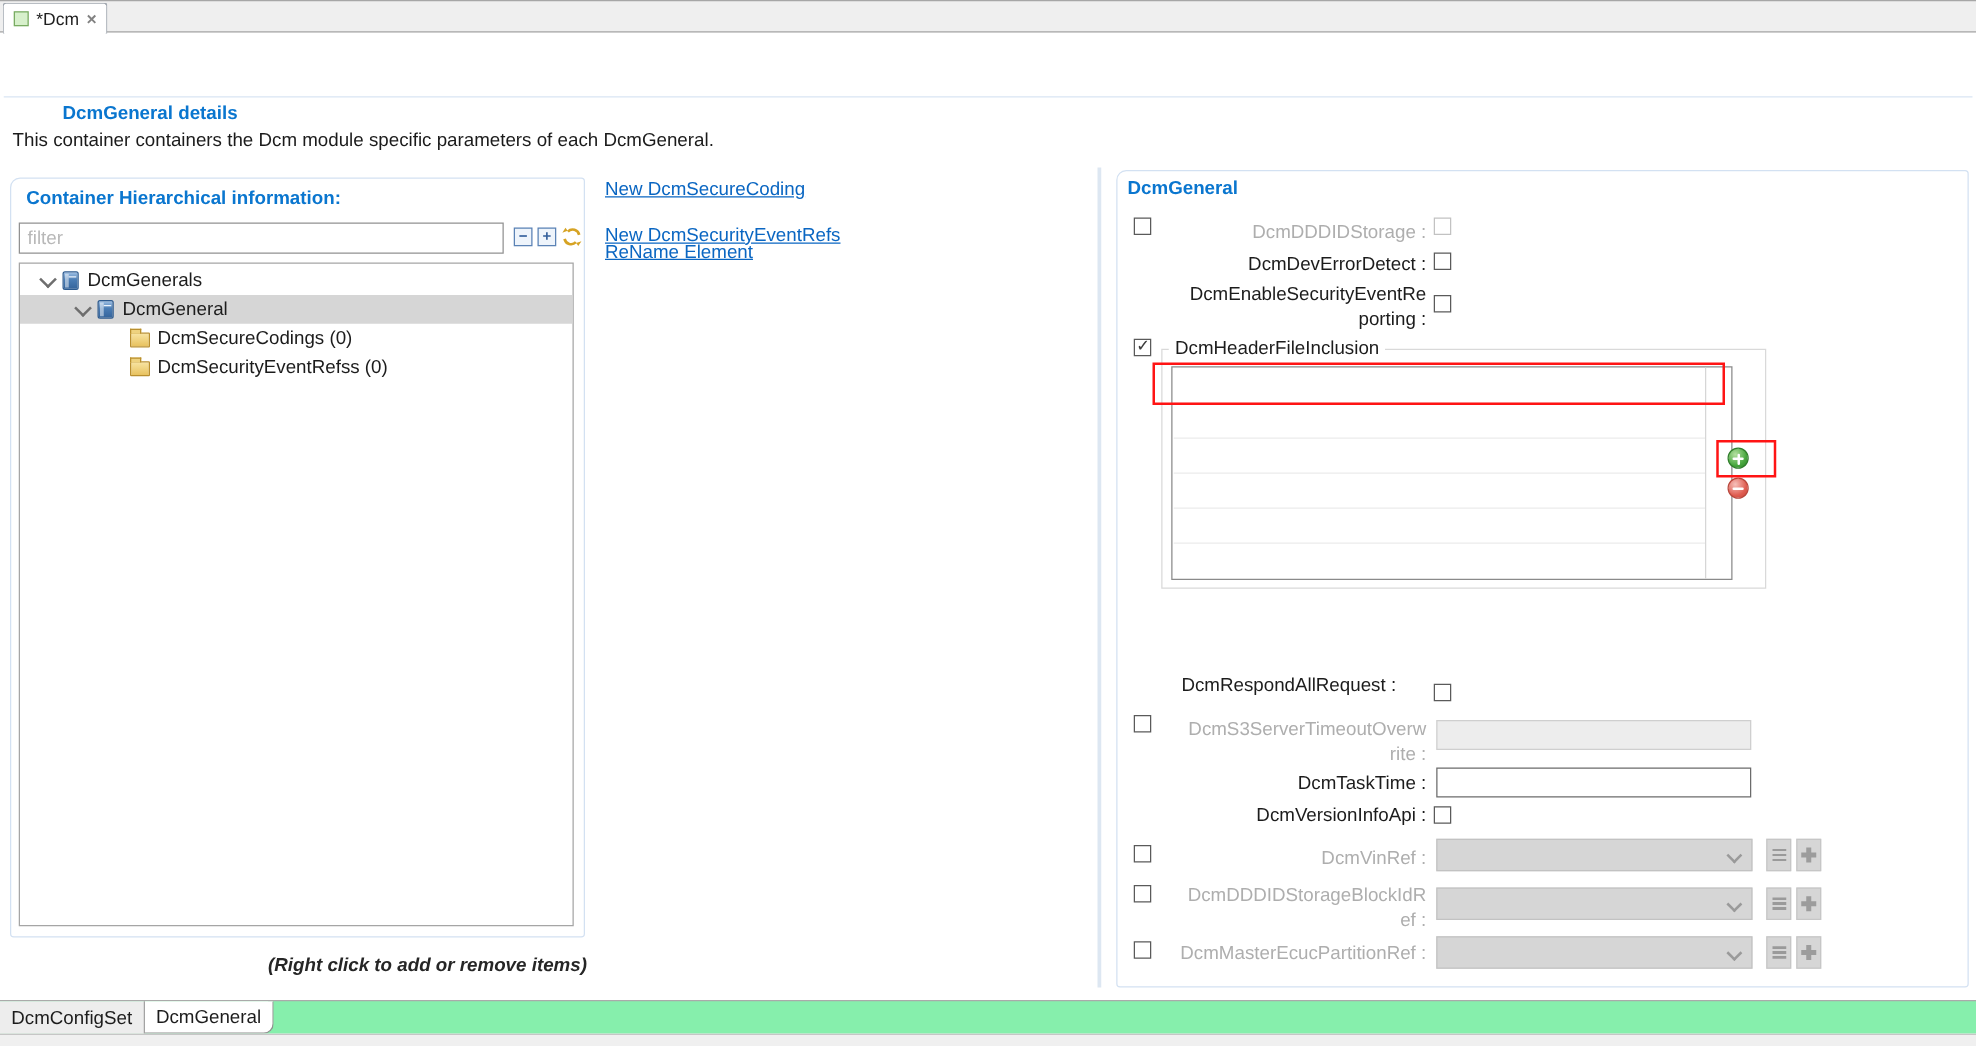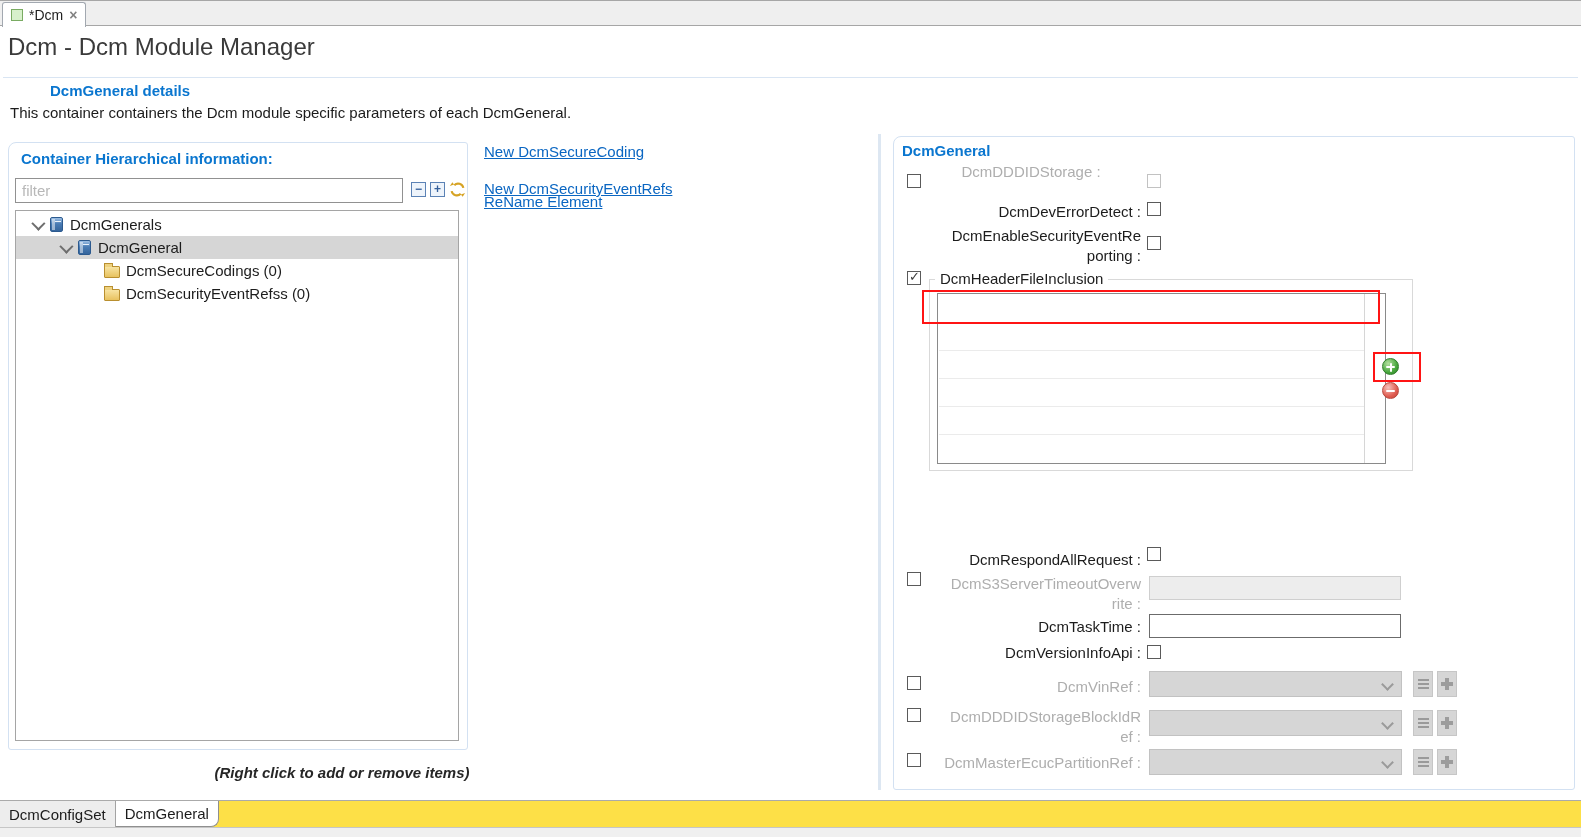--- a/index.html
+++ b/index.html
@@ -81,40 +81,39 @@
   .redbox{position:absolute;border:2px solid #ff1414;box-sizing:border-box;pointer-events:none;}
   .combo{position:absolute;height:26px;background:#d6d6d6;border:1px solid #c2c2c2;box-sizing:border-box;}
   .combo .cchev{position:absolute;right:9px;top:8px;width:7px;height:7px;border-right:2px solid #9a9a9a;border-bottom:2px solid #9a9a9a;transform:rotate(45deg);}
   .mini{position:absolute;width:20px;height:26px;background:#d6d6d6;border:1px solid #c6c6c6;box-sizing:border-box;display:flex;align-items:center;justify-content:center;}
   .icon-list{width:11px;height:10px;background:repeating-linear-gradient(to bottom,#9a9a9a 0 2px,transparent 2px 4px);}
   .icon-plus{position:relative;width:12px;height:12px;}
   .icon-plus::before{content:"";position:absolute;left:0;top:4px;width:12px;height:4px;background:#9c9c9c;}
   .icon-plus::after{content:"";position:absolute;left:4px;top:0;width:4px;height:12px;background:#9c9c9c;}
 
   
-  .btabs{position:absolute;left:0;top:800px;width:1581px;height:27px;background:#fde047;border-top:1px solid #aaaaaa;box-sizing:border-box;display:flex;}
+  .btabs{position:absolute;left:0;top:800px;width:1581px;height:27px;background:#86efac;border-top:1px solid #aaaaaa;box-sizing:border-box;display:flex;}
   .btab{height:26px;display:flex;align-items:center;padding:0 9px;font-size:15px;color:#1c1c1c;box-sizing:border-box;cursor:pointer;}
   .btab-inactive{background:#ededed;border-right:1px solid #a3a3a3;}
   .btab-active{background:#fff;border-right:1px solid #8f8f8f;border-bottom:1px solid #8f8f8f;border-bottom-right-radius:8px;}
   .bstrip{position:absolute;left:0;top:827px;width:1581px;height:10px;background:#f0f0f0;border-top:1px solid #c6c6c6;box-sizing:border-box;}
 </style>
 </head>
 <body>
 
 <div id="app">
 
   <div class="etabbar">
     <div class="etab">
       <span class="etab-icon"></span>
       <span class="etab-label">*Dcm</span>
       <span class="etab-close">×</span>
     </div>
   </div>
 
-  <div class="page-title">Dcm - Dcm Module Manager</div>
   <div class="form-sep"></div>
   <div class="details-heading">DcmGeneral details</div>
   <div class="details-desc">This container containers the Dcm module specific parameters of each DcmGeneral.</div>
 
   <div id="left-section" class="section">
     <div class="section-h" style="position:absolute;left:12px;top:7px;">Container Hierarchical information:</div>
     <input class="filter" placeholder="filter" style="">
     <div class="sqicon" style="left:402px;top:39px;">−</div>
     <div class="sqicon" style="left:421px;top:39px;">+</div>
     <svg class="abs" style="left:440px;top:38px;" width="17" height="17" viewBox="0 0 16 16">
@@ -153,21 +152,21 @@
   <a class="alink" style="top:143px;">New DcmSecureCoding</a>
   <a class="alink" style="top:168px;margin-top:12px;">New DcmSecurityEventRefs</a>
   <a class="alink" style="top:193px;">ReName Element</a>
 
   <div class="vdivider"></div>
 
   <div id="right-section" class="section">
     <div class="section-h" style="position:absolute;left:8px;top:5px;">DcmGeneral</div>
 
     <span class="cb" style="left:13px;top:37px;"></span>
-    <div class="lbl lbl-dis abs" style="left:27px;top:26px;width:220px;text-align:center;">DcmDDDIDStorage :</div>
+    <div class="lbl lbl-dis abs" style="left:27px;top:40px;width:220px;">DcmDDDIDStorage :</div>
     <span class="cb cb-dis" style="left:253px;top:37px;"></span>
 
     <div class="lbl abs" style="left:27px;top:66px;width:220px;">DcmDevErrorDetect :</div>
     <span class="cb" style="left:253px;top:65px;"></span>
 
     <div class="lbl lblwrap abs" style="left:52px;top:89px;width:195px;">DcmEnableSecurityEventReporting :</div>
     <span class="cb" style="left:253px;top:99px;"></span>
 
     <span class="cb checked" style="left:13px;top:134px;"></span>
     <div class="fset" style="left:35px;top:142px;width:484px;height:192px;">
@@ -179,21 +178,21 @@
       <div class="hlist-sep" style="top:56px;"></div>
       <div class="hlist-sep" style="top:84px;"></div>
       <div class="hlist-sep" style="top:112px;"></div>
       <div class="hlist-sep" style="top:140px;"></div>
     </div>
     <div class="rbtn rbtn-add" style="left:488px;top:221px;"></div>
     <div class="rbtn rbtn-rem" style="left:488px;top:245px;"></div>
     <div class="redbox" style="left:28px;top:153px;width:458px;height:34px;"></div>
     <div class="redbox" style="left:479px;top:215px;width:48px;height:30px;"></div>
 
-    <div class="lbl abs" style="left:27px;top:414px;width:220px;">DcmRespondAllRequest :</div>
+    <div class="lbl abs" style="left:27px;top:403px;width:220px;text-align:center;">DcmRespondAllRequest :</div>
     <span class="cb" style="left:253px;top:410px;"></span>
 
     <span class="cb" style="left:13px;top:435px;"></span>
     <div class="lbl lbl-dis lblwrap abs" style="left:52px;top:437px;width:195px;">DcmS3ServerTimeoutOverwrite :</div>
     <input class="txt txt-dis" style="left: 255px; top: 439px; width: 252px;" disabled="" value="">
 
     <div class="lbl abs" style="left:27px;top:481px;width:220px;">DcmTaskTime :</div>
     <input class="txt txt-en" style="left: 255px; top: 477px; width: 252px;" value="">
 
     <div class="lbl abs" style="left:27px;top:507px;width:220px;">DcmVersionInfoApi :</div>

